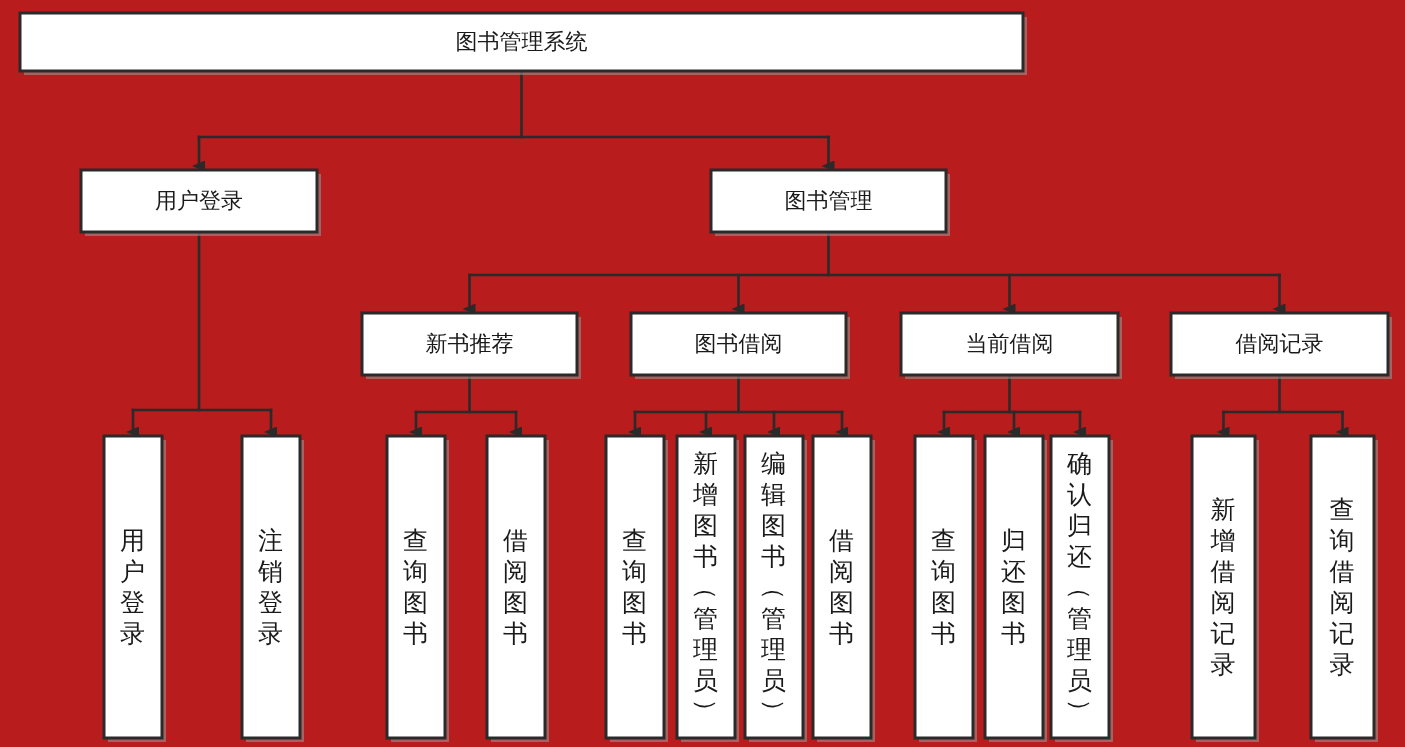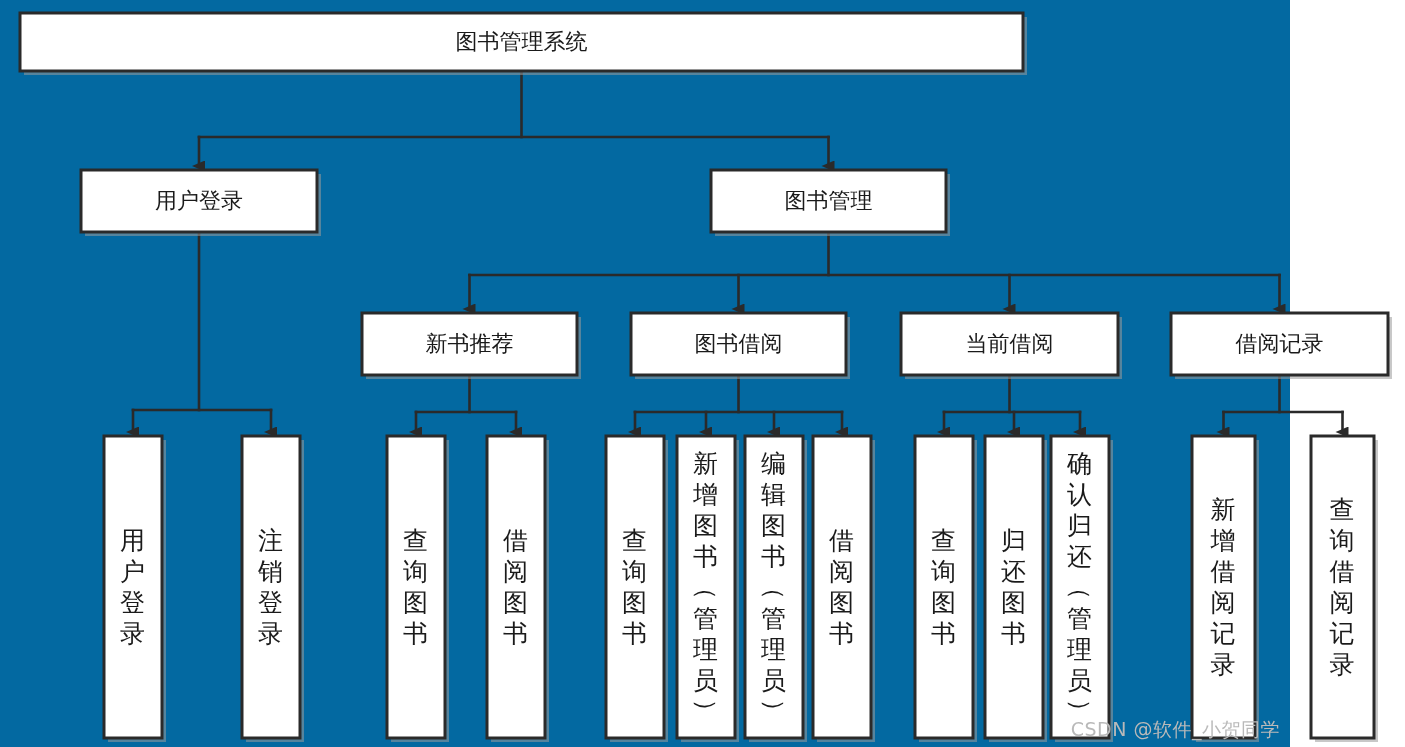--- a/index.html
+++ b/index.html
@@ -1,21 +1,21 @@
 <!DOCTYPE html>
 <html><head>
 <meta charset="utf-8">
 <style>
   html,body{margin:0;padding:0;background:#ffffff;}
   body{
     width:1405px;height:747px;
     font-family:"DejaVu Sans","Liberation Sans",sans-serif;
     overflow:hidden;
   }
-  #diagram-root{position:relative;width:1290px;height:747px;background:#0369a1;}
+  #diagram-root{position:relative;width:1405px;height:747px;background:#b91c1c;}
   svg#flowchart{position:absolute;left:0;top:0;width:1405px;height:747px;display:block;}
   .node-rect{fill:#ffffff;stroke:#2a2a2a;stroke-width:3;}
   .node-shadow{fill:#9a9a9a;opacity:.55;}
   .connector{stroke:#2a2a2a;stroke-width:2.6;fill:none;stroke-linecap:square;}
   .arrowhead{fill:#2a2a2a;stroke:none;}
   .node-label{
     font-family:"DejaVu Sans","Liberation Sans",sans-serif;
     fill:#1a1a1a;font-size:22px;
     text-anchor:middle;dominant-baseline:middle;
   }
@@ -255,14 +255,13 @@
         <g>
           <text x="1342.5" y="518.18" class="leaf-label" text-anchor="middle">查</text>
           <text x="1342.5" y="549.18" class="leaf-label" text-anchor="middle">询</text>
           <text x="1342.5" y="580.18" class="leaf-label" text-anchor="middle">借</text>
           <text x="1342.5" y="611.18" class="leaf-label" text-anchor="middle">阅</text>
           <text x="1342.5" y="642.18" class="leaf-label" text-anchor="middle">记</text>
           <text x="1342.5" y="673.18" class="leaf-label" text-anchor="middle">录</text>
         </g>
       </g>
   </svg>
-  <div class="watermark">CSDN @软件_小贺同学</div>
 </div>
 
 </body></html>

